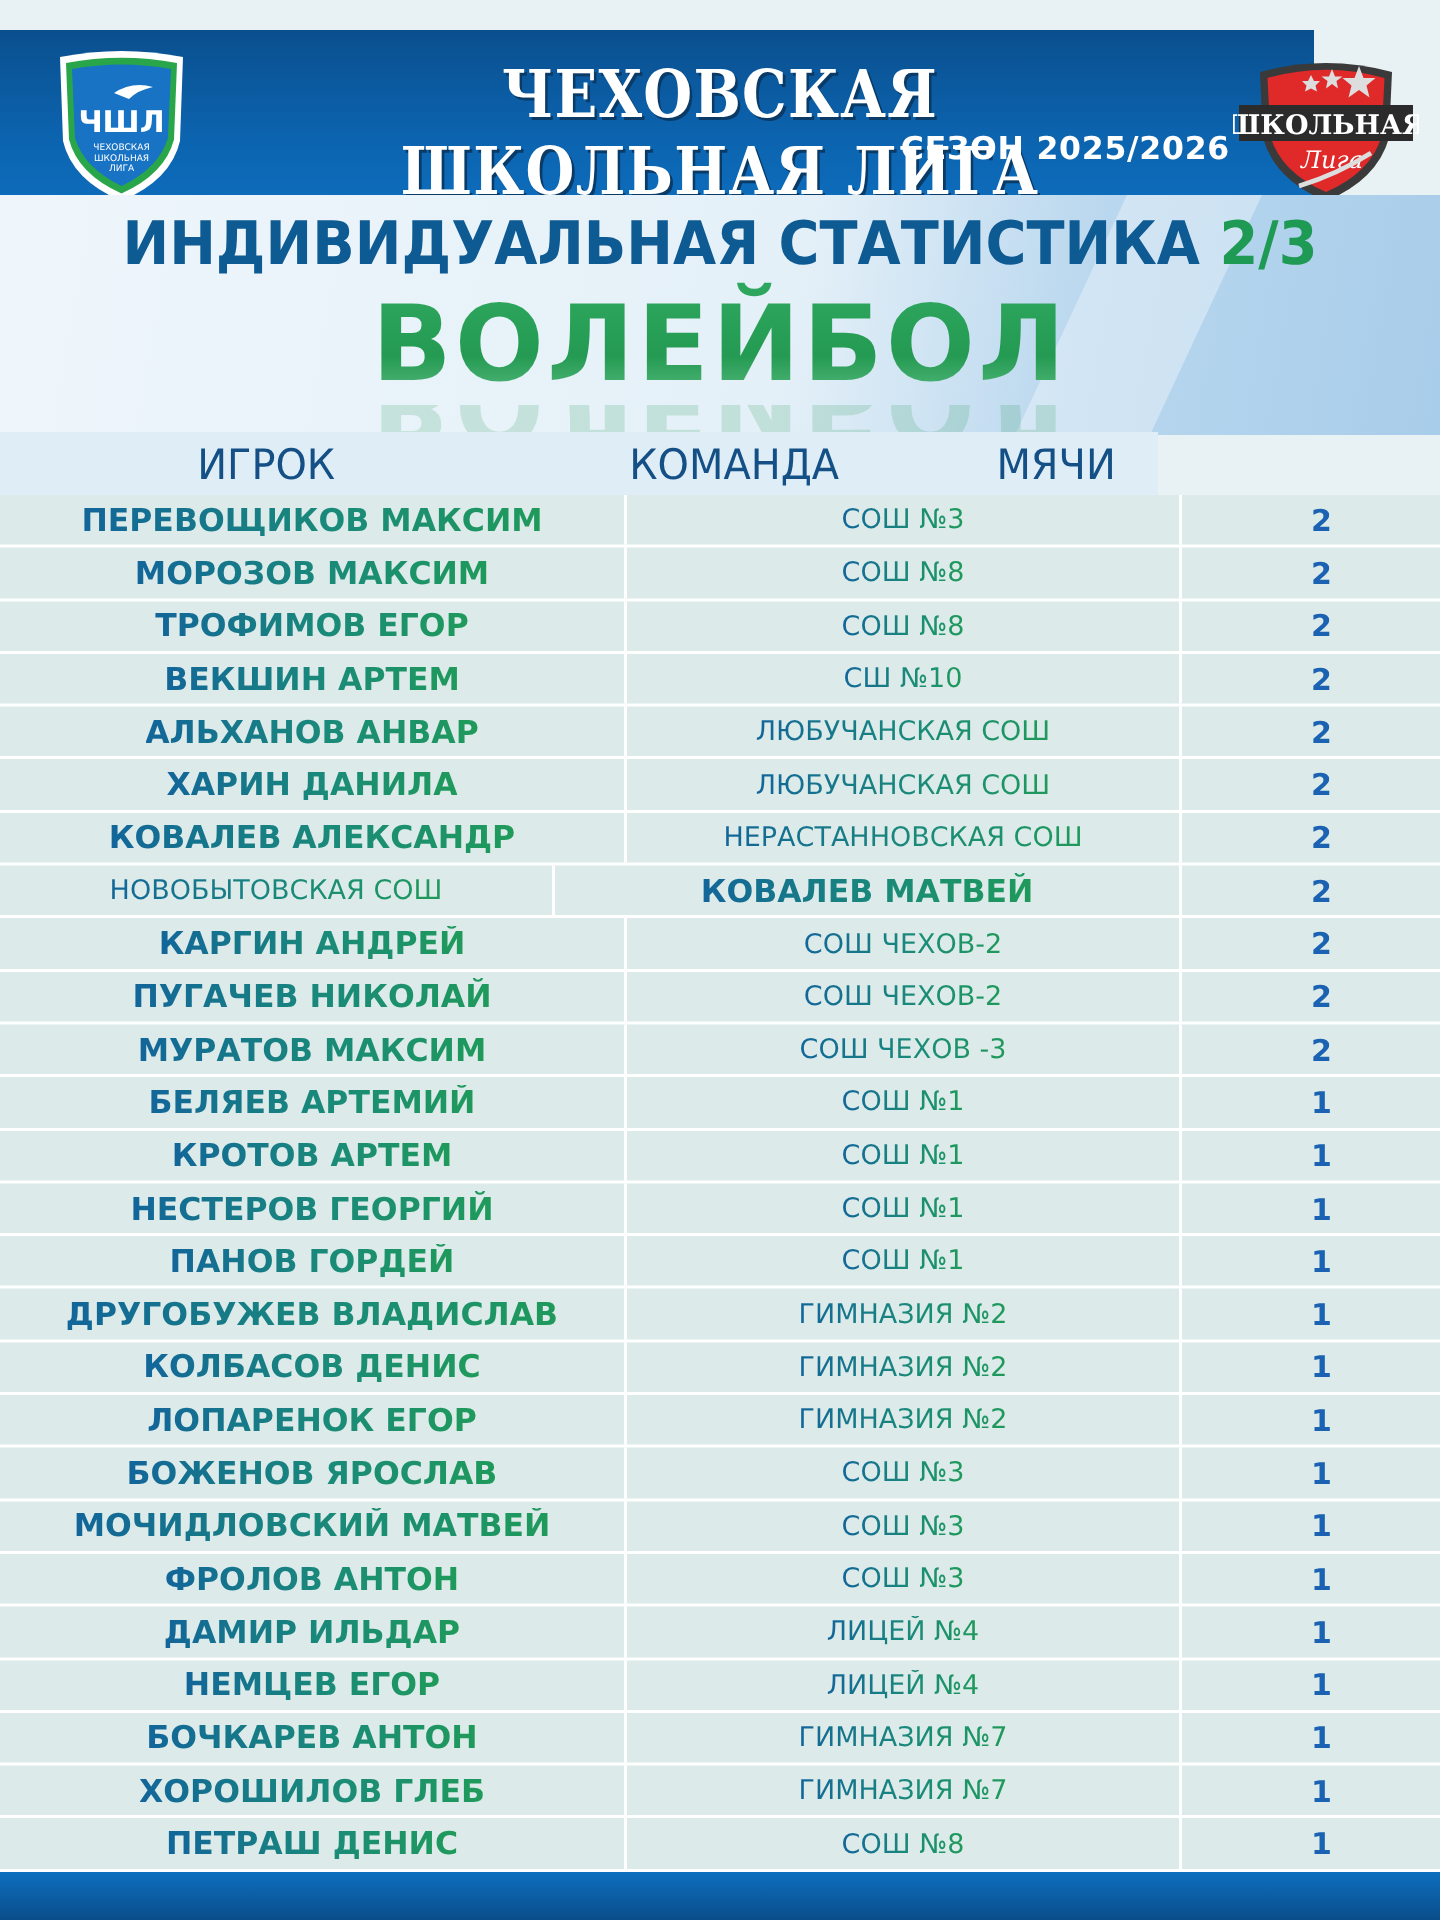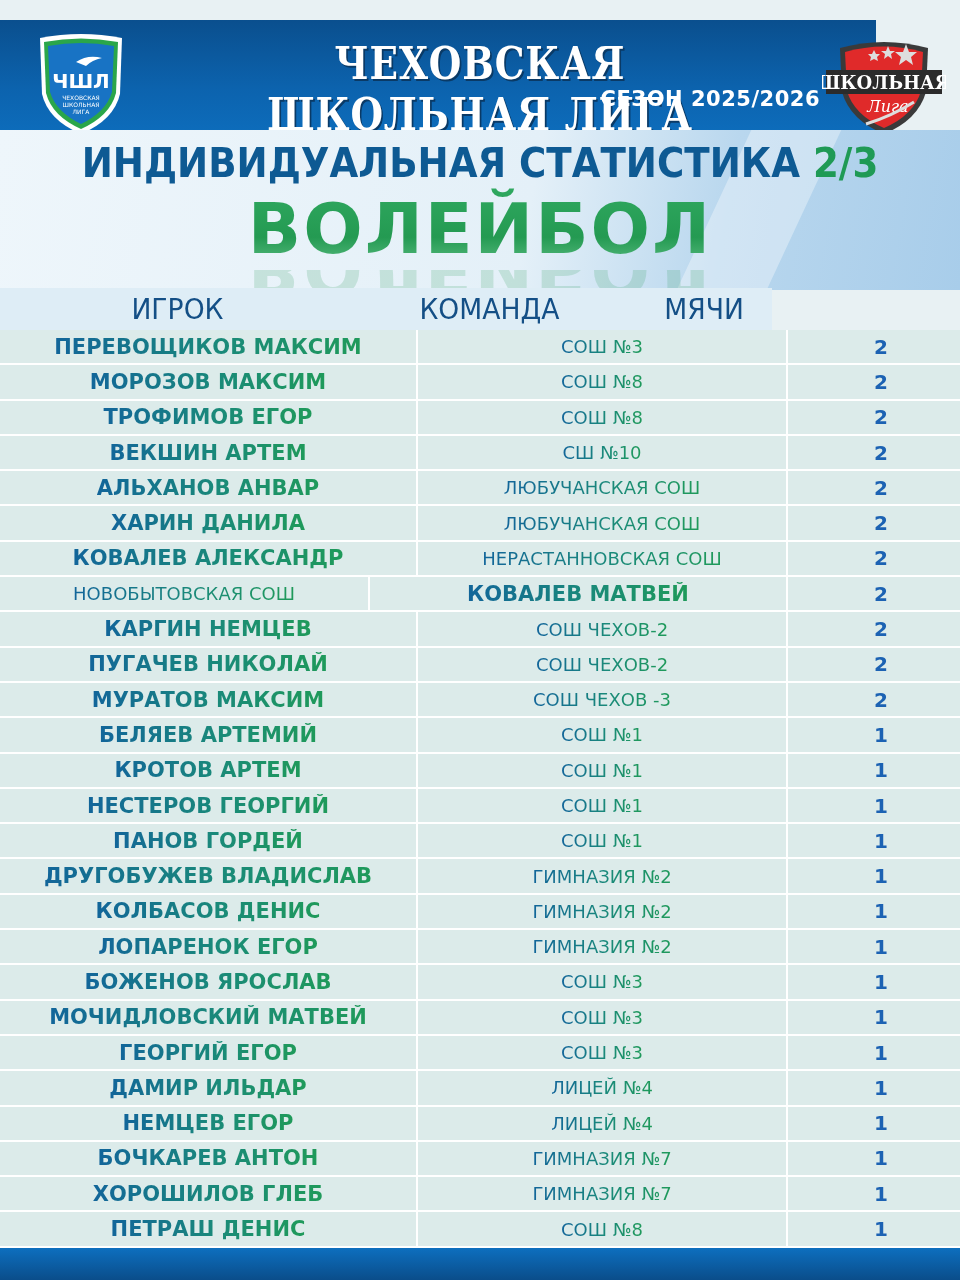--- a/index.html
+++ b/index.html
@@ -226,21 +226,21 @@
       </div>
       <div class="cell c-player">
         <span class="grad">КОВАЛЕВ МАТВЕЙ</span>
       </div>
       <div class="cell c-balls">
         <span>2</span>
       </div>
     </div>
     <div class="row">
       <div class="cell c-player">
-        <span class="grad">КАРГИН НЕМЦЕВ</span>
+        <span class="grad">КАРГИН АНДРЕЙ</span>
       </div>
       <div class="cell c-team">
         <span class="grad">СОШ ЧЕХОВ-2</span>
       </div>
       <div class="cell c-balls">
         <span>2</span>
       </div>
     </div>
     <div class="row">
       <div class="cell c-player">
@@ -358,21 +358,21 @@
       </div>
       <div class="cell c-team">
         <span class="grad">СОШ №3</span>
       </div>
       <div class="cell c-balls">
         <span>1</span>
       </div>
     </div>
     <div class="row">
       <div class="cell c-player">
-        <span class="grad">ГЕОРГИЙ ЕГОР</span>
+        <span class="grad">ФРОЛОВ АНТОН</span>
       </div>
       <div class="cell c-team">
         <span class="grad">СОШ №3</span>
       </div>
       <div class="cell c-balls">
         <span>1</span>
       </div>
     </div>
     <div class="row">
       <div class="cell c-player">

